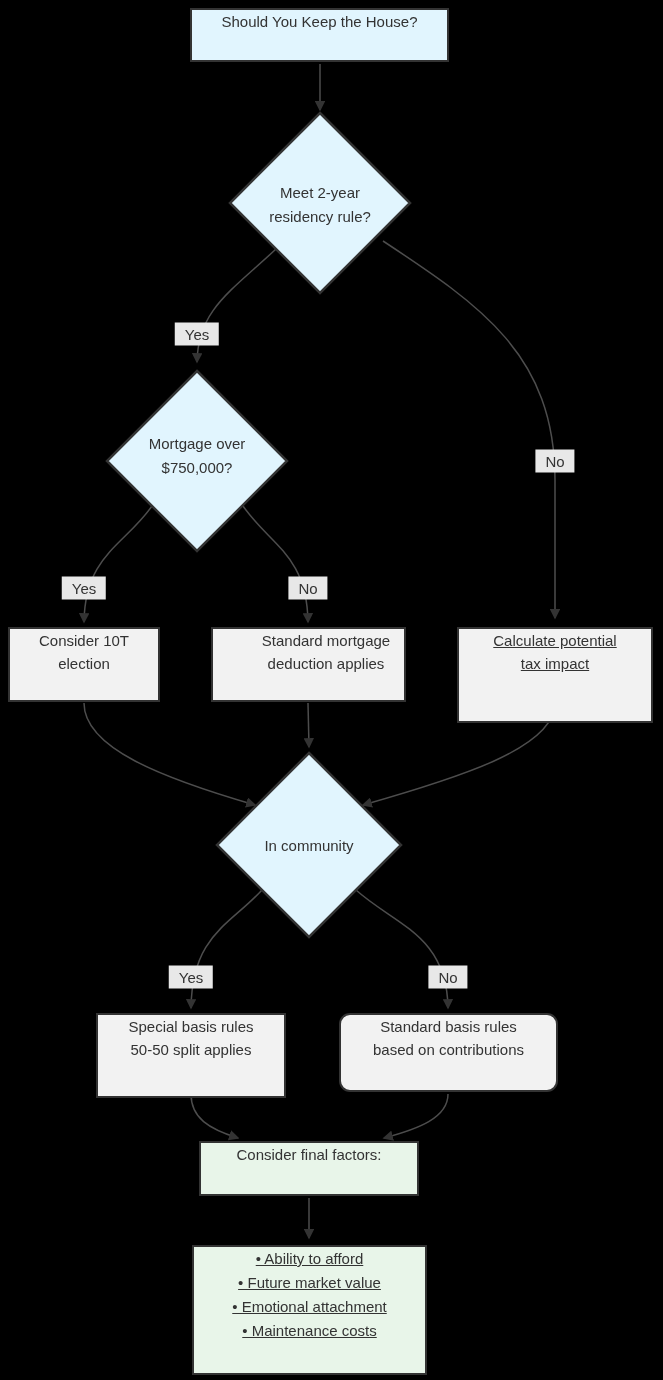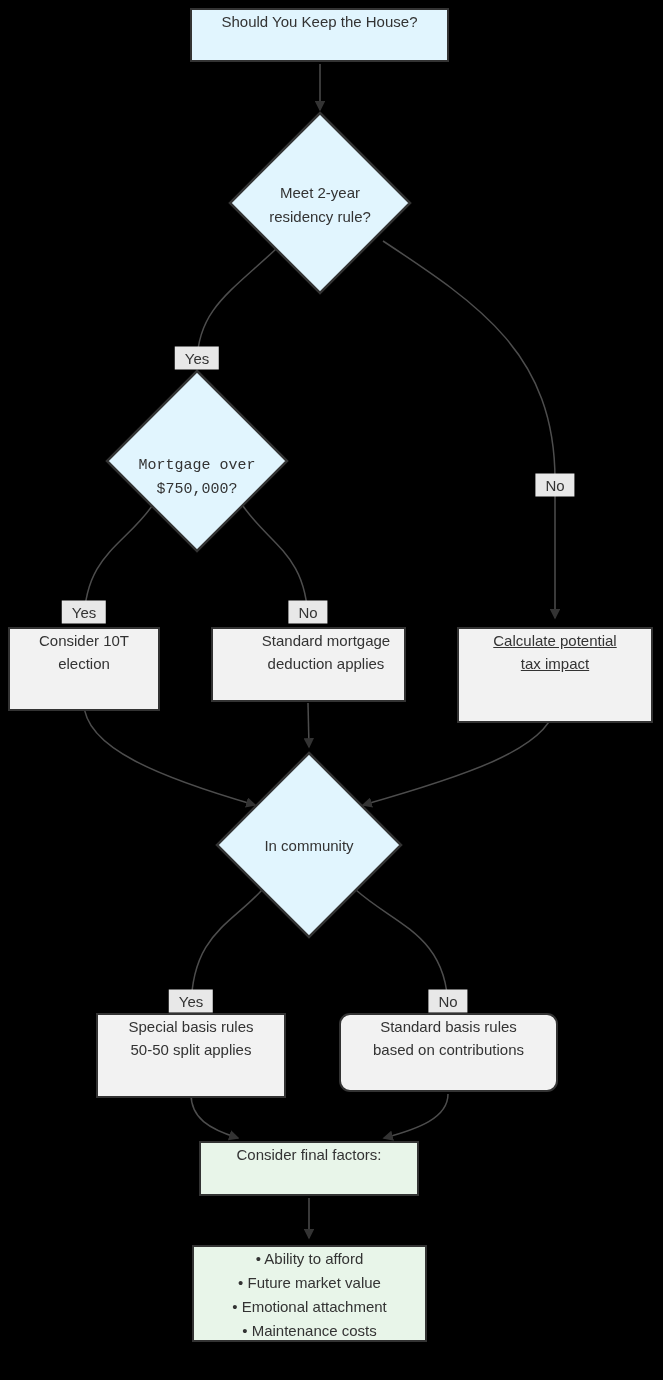--- a/index.html
+++ b/index.html
@@ -21,21 +21,21 @@
   .process { background:var(--process-fill,#f2f2f2); border:2px solid var(--node-border,#333333); }
   .start   { background:var(--decision-fill,#e1f5fe); border:2px solid var(--node-border,#333333); }
   .result  { background:var(--result-fill,#e8f5e9); border:2px solid var(--node-border,#333333); }
   .diamond-label {
     position:absolute; transform:translate(-50%,-50%);
     text-align:center; font-size:15px; line-height:24px; width:170px;
   }
   .edge-label {
     position:absolute; transform:translate(-50%,-50%);
     background:var(--edge-label-bg,#e8e8e8); color:var(--text,#333333);
-    font-size:15px; line-height:21px; padding:1px 10px; white-space:nowrap;margin-top:24px;
+    font-size:15px; line-height:21px; padding:1px 10px; white-space:nowrap;
   }
   .list-lines { line-height:24px; }
 </style>
 </head>
 <body>
 
 <div class="canvas">
 
   <svg class="layer" width="663" height="1380" viewBox="0 0 663 1380">
     <defs>
@@ -60,21 +60,21 @@
 
     <polygon class="decision" points="320,113 410,203 320,293 230,203"></polygon>
     <polygon class="decision" points="197,371 287,461 197,551 107,461"></polygon>
     <polygon class="decision" points="309,753 401,845 309,937 217,845"></polygon>
   </svg>
 
   <div class="node start" style="left:190px; top:8px; width:259px; height:54px;">
     <div>Should You Keep the House?</div>
   </div>
 
-  <div class="node process" style="left:8px; top:627px; width:152px; height:84px;">
+  <div class="node process" style="left:8px; top:627px; width:152px; height:75px;">
     <div>Consider 10T</div>
     <div>election</div>
   </div>
 
   <div class="node process" style="left:211px; top:627px; width:195px; height:75px;padding-left:35px;">
     <div>Standard mortgage</div>
     <div>deduction applies</div>
   </div>
 
   <div class="node process" style="left:457px; top:627px; width:196px; height:96px;text-decoration:underline;">
@@ -89,32 +89,32 @@
 
   <div class="node process" style="left:339px; top:1013px; width:219px; height:79px;border-radius:11px;">
     <div>Standard basis rules</div>
     <div>based on contributions</div>
   </div>
 
   <div class="node result" style="left:199px; top:1141px; width:220px; height:55px;">
     <div>Consider final factors:</div>
   </div>
 
-  <div class="node result list-lines" style="left:192px; top:1245px; width:235px; height:97px;">
+  <div class="node result list-lines" style="left:192px; top:1245px; width:235px; height:130px;text-decoration:underline;">
     <div>• Ability to afford</div>
     <div>• Future market value</div>
     <div>• Emotional attachment</div>
     <div>• Maintenance costs</div>
   </div>
 
   <div class="diamond-label" style="left:320px; top:205px;">
     <div>Meet 2-year</div>
     <div>residency rule?</div>
   </div>
-  <div class="diamond-label" style="left:197px; top:478px;font-family:Liberation Mono, monospace;">
+  <div class="diamond-label" style="left:197px; top:456px;">
     <div>Mortgage over</div>
     <div>$750,000?</div>
   </div>
   <div class="diamond-label" style="left:309px; top:846px;">
     <div>In community</div>
   </div>
 
   <div class="edge-label" style="left:197px; top:334px;">Yes</div>
   <div class="edge-label" style="left:555px; top:461px;">No</div>
   <div class="edge-label" style="left:84px; top:588px;">Yes</div>

